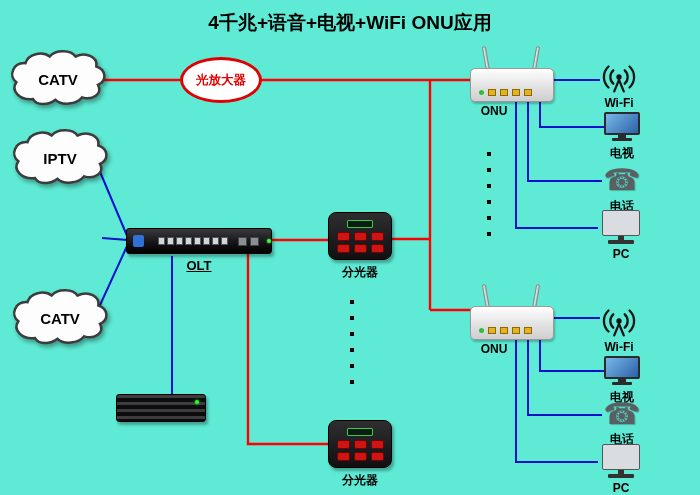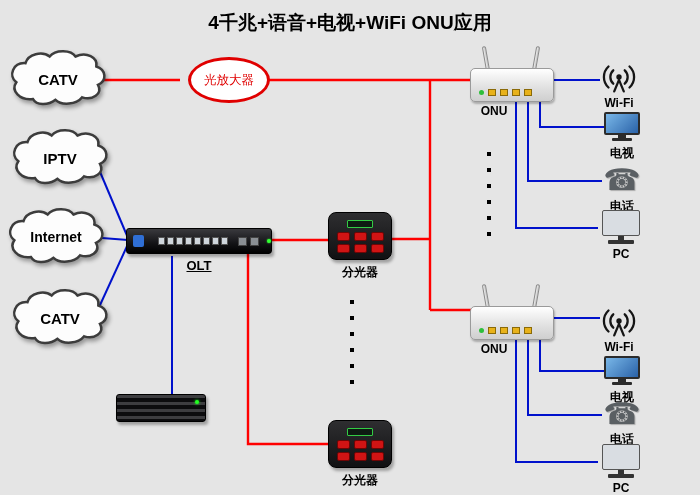--- a/index.html
+++ b/index.html
@@ -1,38 +1,38 @@
 <!DOCTYPE html>
 <html style="--fiber-red: #ff0000; --cable-blue: #0011cc; --amp-red: #e00000;"><head>
 <meta charset="utf-8">
 <style>
   :root { --fiber-red:#ff0000; --cable-blue:#0011cc; --amp-red:#e00000; }
   * { margin:0; padding:0; box-sizing:border-box; }
   body { background:#fff; }
-  .stage { position:relative; width:700px; height:495px; background:#e5e5e5;
+  .stage { position:relative; width:700px; height:495px; background:#5eead4;
            font-family:"Liberation Sans", sans-serif; overflow:hidden; }
   .title { position:absolute; top:10px; left:0; width:100%; text-align:center;
            font-size:19px; font-weight:bold; color:#000; }
 
   svg.wires { position:absolute; left:0; top:0; }
   .wires polyline { fill:none; }
   .wires .cable { stroke:var(--cable-blue); stroke-width:2; }
   .wires .fiber { stroke:var(--fiber-red); stroke-width:2.4; }
 
   .cloud { position:absolute; width:100px; height:62px; }
   .cloud svg { width:100%; height:100%; overflow:visible;
                filter:drop-shadow(2px 3px 2px rgba(0,0,0,.35)); }
   .cloud path { fill:#fdfdfd; stroke:#3c3c3c; stroke-width:3; }
   .cloud .lbl { position:absolute; inset:0; display:flex; align-items:center;
                 justify-content:center; font-weight:bold; font-size:15px; color:#000; }
 
-  .amp { position:absolute; left:188px; top:57px; width:82px; height:46px;
+  .amp { position:absolute; left:180px; top:57px; width:82px; height:46px;
          border:3px solid var(--amp-red); border-radius:50%; background:#fff;
          display:flex; align-items:center; justify-content:center;
-         font-size:12.5px; font-weight:normal; color:var(--amp-red); }
+         font-size:12.5px; font-weight:bold; color:var(--amp-red); }
 
   .olt { position:absolute; left:126px; top:228px; width:146px; height:26px;
          background:linear-gradient(180deg,#3a3a3e,#131316 60%,#000);
          border:1px solid #000; border-radius:3px; display:flex; align-items:center;
          box-shadow:2px 3px 3px rgba(0,0,0,.3); }
   .olt .chip { width:12px; height:12px; background:#2f6fd6; border-radius:2px; margin-left:6px; }
   .olt .ports { display:flex; gap:2px; margin-left:14px; }
   .olt .ports i { width:7px; height:8px; background:#cfd6dd; border:1px solid #555; }
   .olt .ports2 { display:flex; gap:3px; margin-left:10px; }
   .olt .ports2 i { width:9px; height:9px; background:#8a8f94; border:1px solid #444; }
@@ -132,26 +132,20 @@
       <path d="M30,60 C14,62 3,50 10,40 C0,32 6,16 21,17 C24,6 41,2 50,9 C57,0 76,1 81,9 C94,3 108,10 106,21 C118,25 119,38 108,43 C114,54 101,62 89,58 C82,67 64,68 57,61 C48,68 34,68 30,60 Z"></path>
     </svg>
     <span class="lbl">CATV</span>
   </div>
   <div class="cloud" style="left:10px;top:127px">
     <svg viewBox="0 0 120 72">
       <path d="M30,60 C14,62 3,50 10,40 C0,32 6,16 21,17 C24,6 41,2 50,9 C57,0 76,1 81,9 C94,3 108,10 106,21 C118,25 119,38 108,43 C114,54 101,62 89,58 C82,67 64,68 57,61 C48,68 34,68 30,60 Z"></path>
     </svg>
     <span class="lbl">IPTV</span>
   </div>
-  <div class="cloud" style="left:6px;top:206px">
-    <svg viewBox="0 0 120 72">
-      <path d="M30,60 C14,62 3,50 10,40 C0,32 6,16 21,17 C24,6 41,2 50,9 C57,0 76,1 81,9 C94,3 108,10 106,21 C118,25 119,38 108,43 C114,54 101,62 89,58 C82,67 64,68 57,61 C48,68 34,68 30,60 Z"></path>
-    </svg>
-    <span class="lbl" style="font-size:14px">Internet</span>
-  </div>
   <div class="cloud" style="left:10px;top:287px">
     <svg viewBox="0 0 120 72">
       <path d="M30,60 C14,62 3,50 10,40 C0,32 6,16 21,17 C24,6 41,2 50,9 C57,0 76,1 81,9 C94,3 108,10 106,21 C118,25 119,38 108,43 C114,54 101,62 89,58 C82,67 64,68 57,61 C48,68 34,68 30,60 Z"></path>
     </svg>
     <span class="lbl">CATV</span>
   </div>
 
   <div class="amp">光放大器</div>
 
   <div class="olt">

